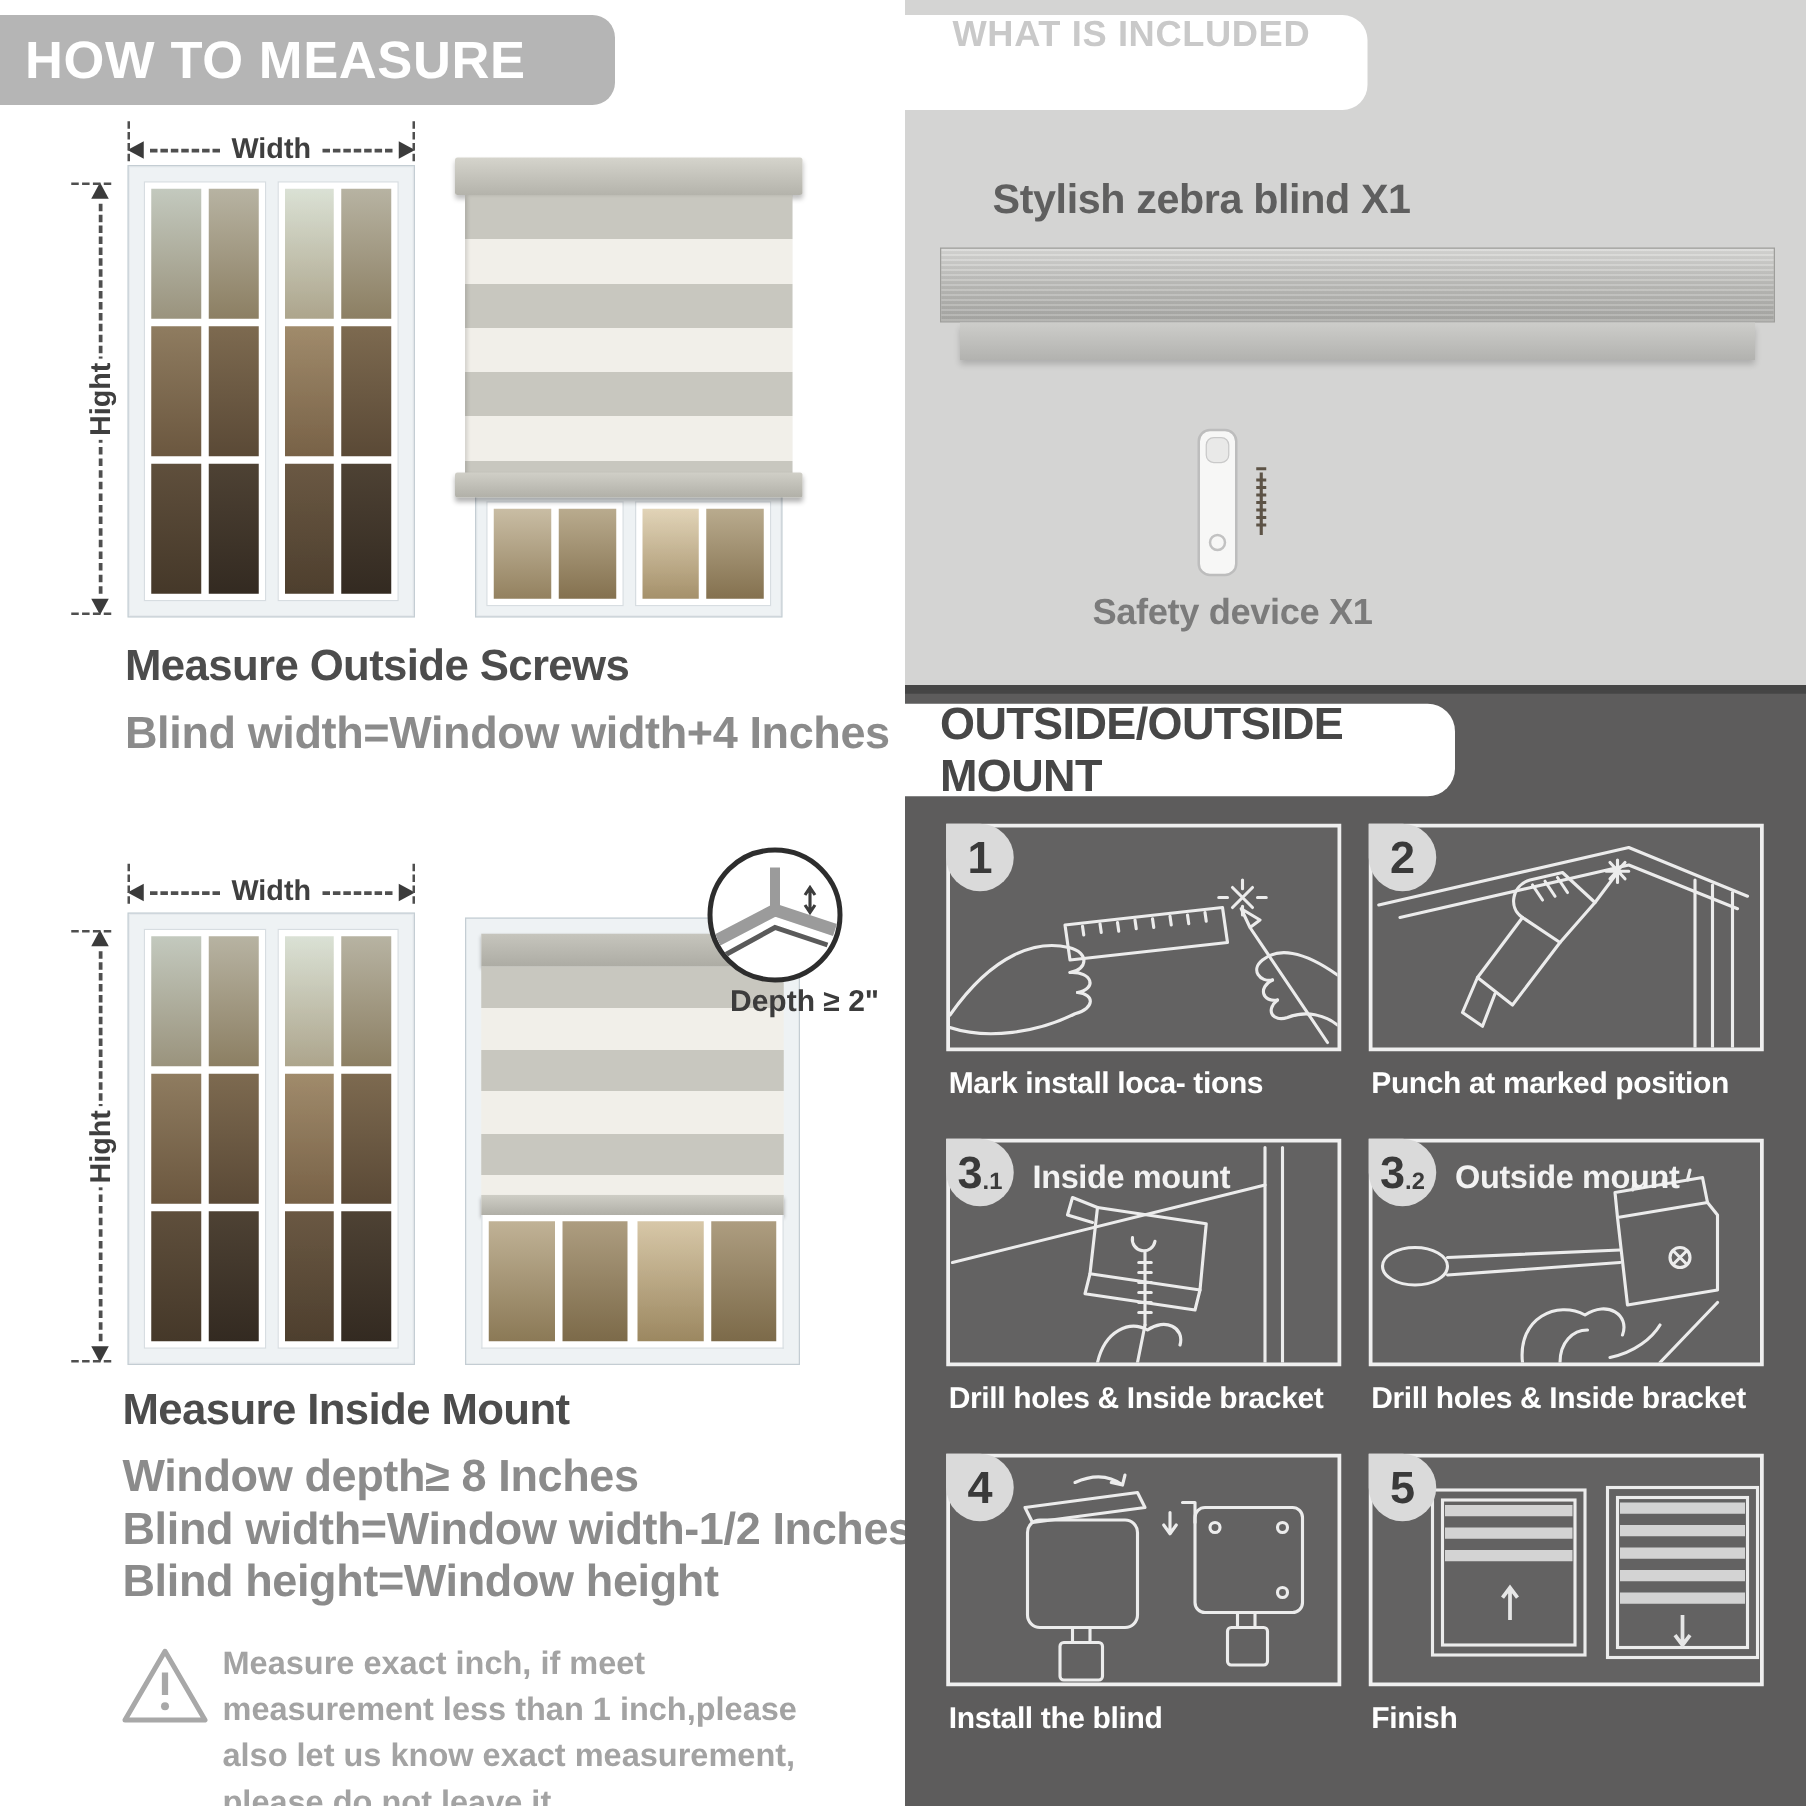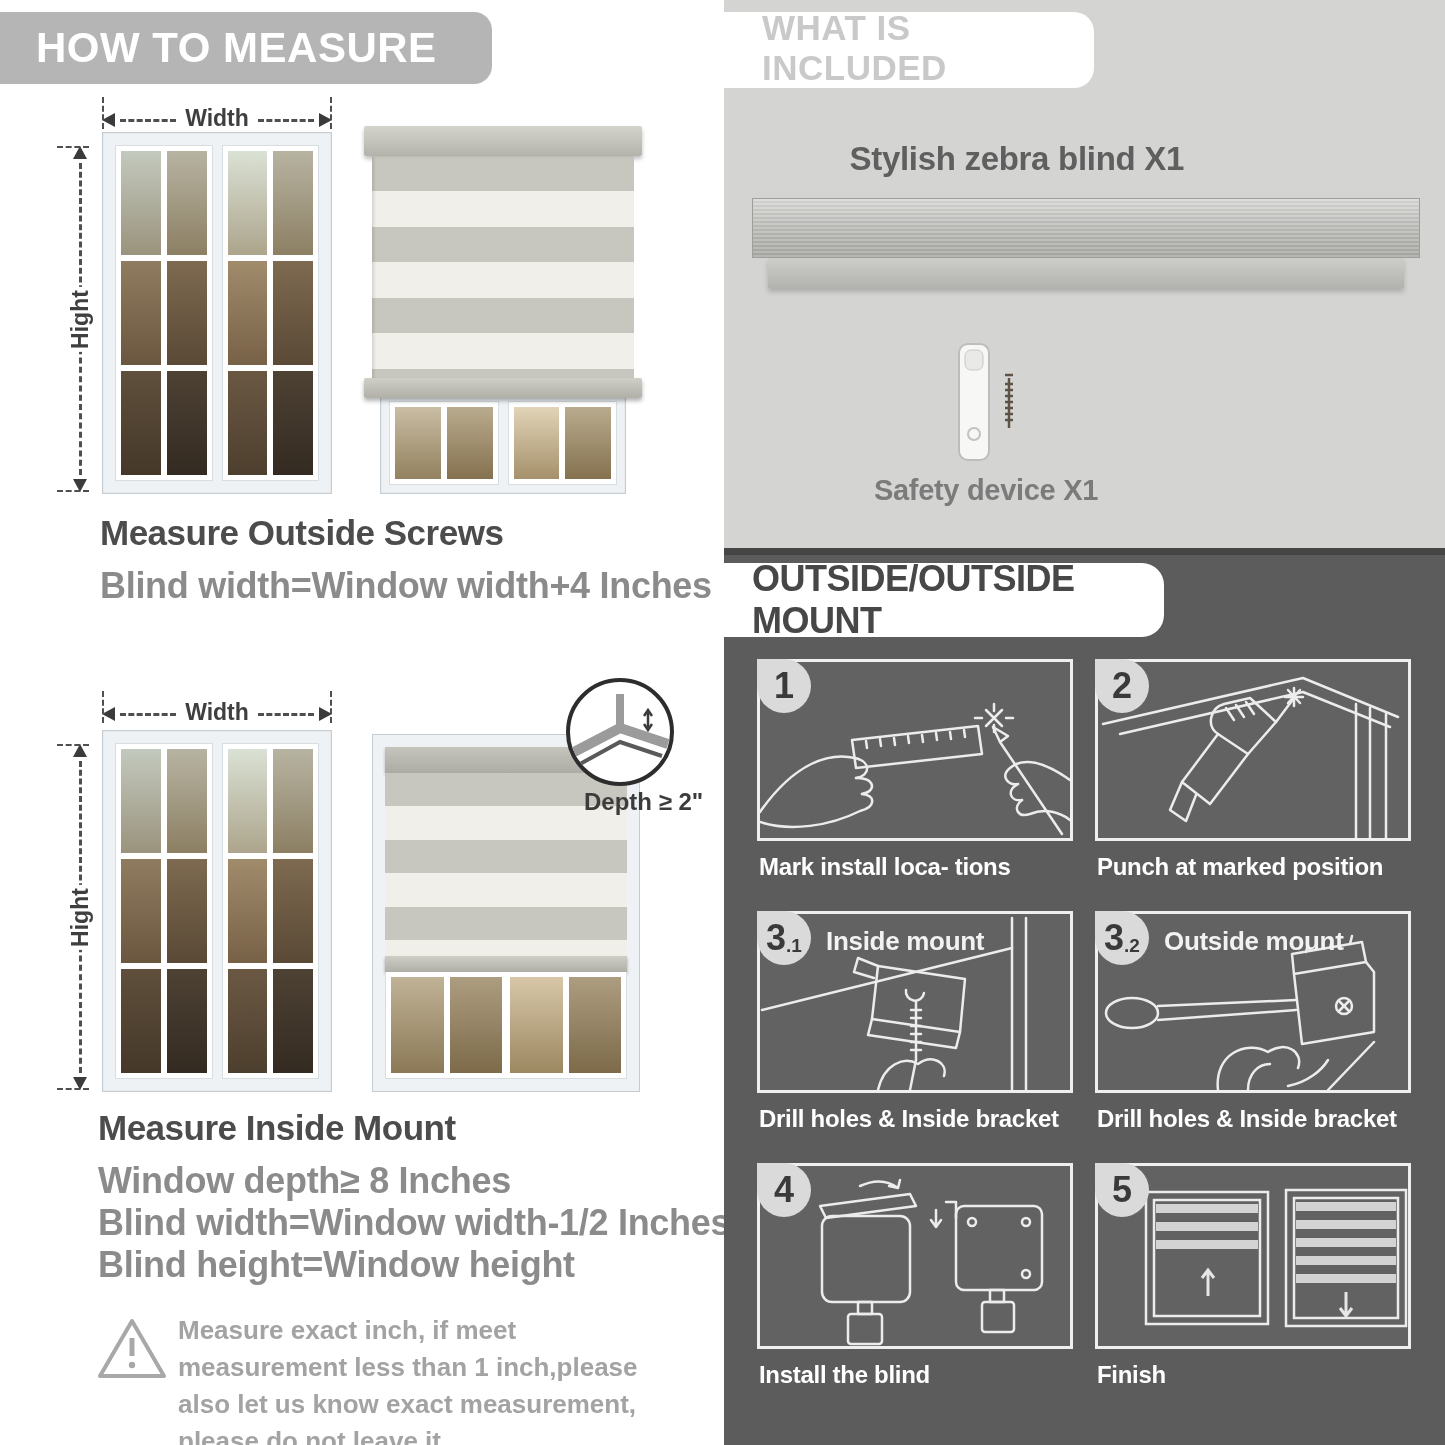--- a/index.html
+++ b/index.html
@@ -2,21 +2,21 @@
 <html><head>
 <meta charset="utf-8">
 <style>
   html,body{margin:0;padding:0;background:#fff}
   .canvas{position:relative;width:1445px;height:1445px;background:#fff;overflow:hidden;
           font-family:"Liberation Sans",sans-serif;}
   .abs{position:absolute}
 
   
   .htm-header{position:absolute;left:0;top:12px;width:492px;height:72px;background:#b5b5b5;
-    border-radius:0 18px 18px 0;display:flex;align-items:center;padding-left:36px;box-sizing:border-box;
+    border-radius:0 18px 18px 0;display:flex;align-items:center;padding-left:20px;box-sizing:border-box;
     color:#ffffff;font-size:42px;font-weight:bold;letter-spacing:.5px}
 
   .sec-title{position:absolute;font-size:35px;font-weight:bold;color:#4c4c4c;letter-spacing:-.5px}
   .sec-line{position:absolute;font-size:36px;font-weight:bold;color:#8b8b8b;letter-spacing:-.3px}
 
   
   .win{position:absolute;background:#eef2f4;border:1px solid #c4cdd3;box-shadow:0 0 0 1px #e6eaed inset;
        padding:12px;box-sizing:border-box;display:flex;gap:9px}
   .sash{flex:1;background:#ffffff;border:1px solid #d7dde1;padding:5px;display:grid;
         grid-template-columns:1fr 1fr;grid-template-rows:1fr 1fr 1fr;gap:6px}
@@ -70,23 +70,23 @@
 
   .mag{position:absolute;width:100px;height:100px;border-radius:50%;border:4px solid #2d2d2d;background:#fff;
        overflow:hidden;z-index:5}
   .depth-lbl{position:absolute;font-size:24px;font-weight:bold;color:#3c3c3c}
 
   .warn-text{position:absolute;font-size:26px;font-weight:bold;color:#a3a3a3;line-height:1.42;width:490px}
 
   
   .panel-light{position:absolute;left:724px;top:0;width:721px;height:548px;background:#d4d4d3}
   .wii-header{position:absolute;left:0;top:12px;width:370px;height:76px;background:#ffffff;
-    border-radius:0 20px 20px 0;display:flex;align-items:flex-end;padding-left:38px;box-sizing:border-box;
-    color:#c9c9c9;font-size:35px;font-weight:bold;letter-spacing:.5px}
-  .blind-lbl{position:absolute;left:70px;top:140px;width:390px;text-align:right;
+    border-radius:0 20px 20px 0;display:flex;align-items:flex-start;padding-left:38px;box-sizing:border-box;
+    color:#c9c9c9;font-size:29px;font-weight:bold;letter-spacing:.5px}
+  .blind-lbl{position:absolute;left:70px;top:140px;width:390px;text-align:left;
     font-size:33px;font-weight:bold;color:#5f5f5f;letter-spacing:-.3px}
   .rail-top{position:absolute;left:28px;top:198px;width:668px;height:60px;border:1px solid #9e9e9b;box-sizing:border-box;
     background:repeating-linear-gradient(180deg,rgba(255,255,255,.14) 0 2px,rgba(0,0,0,.04) 2px 4px),
                linear-gradient(180deg,#d9d9d7,#bcbcb9 50%,#a9a9a6)}
   .rail-bot{position:absolute;left:44px;top:258px;width:636px;height:30px;
     background:linear-gradient(180deg,#cdcdca,#b2b2af);box-shadow:0 4px 5px rgba(0,0,0,.18)}
   .item{position:absolute;display:flex;flex-direction:column;align-items:center}
   .item .ilbl{margin-top:10px;font-size:29px;font-weight:bold;color:#7b7b7b;white-space:nowrap;letter-spacing:-.3px}
 
   .panel-dark{position:absolute;left:724px;top:548px;width:721px;height:897px;background:#5d5c5c;

